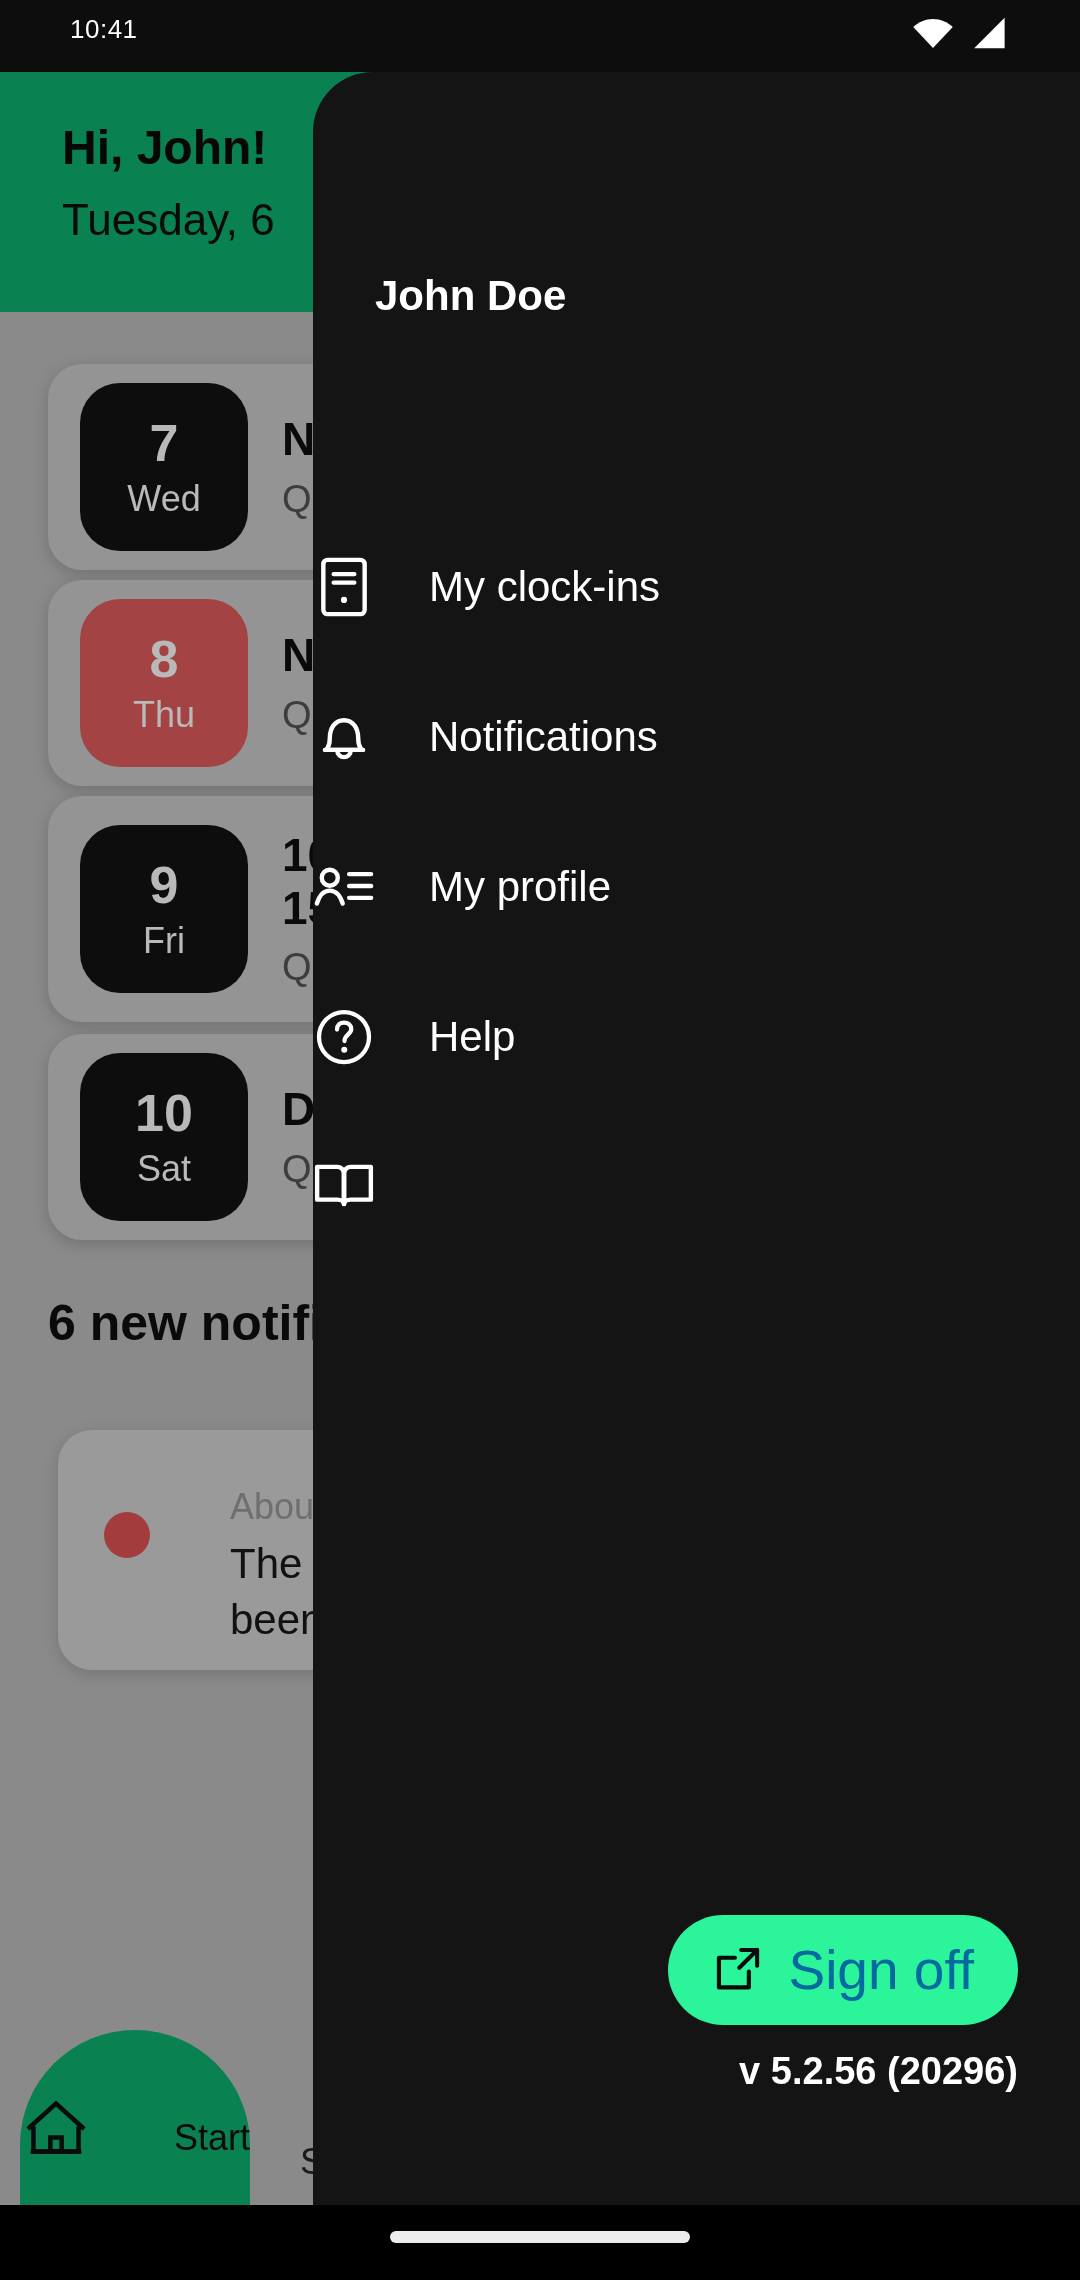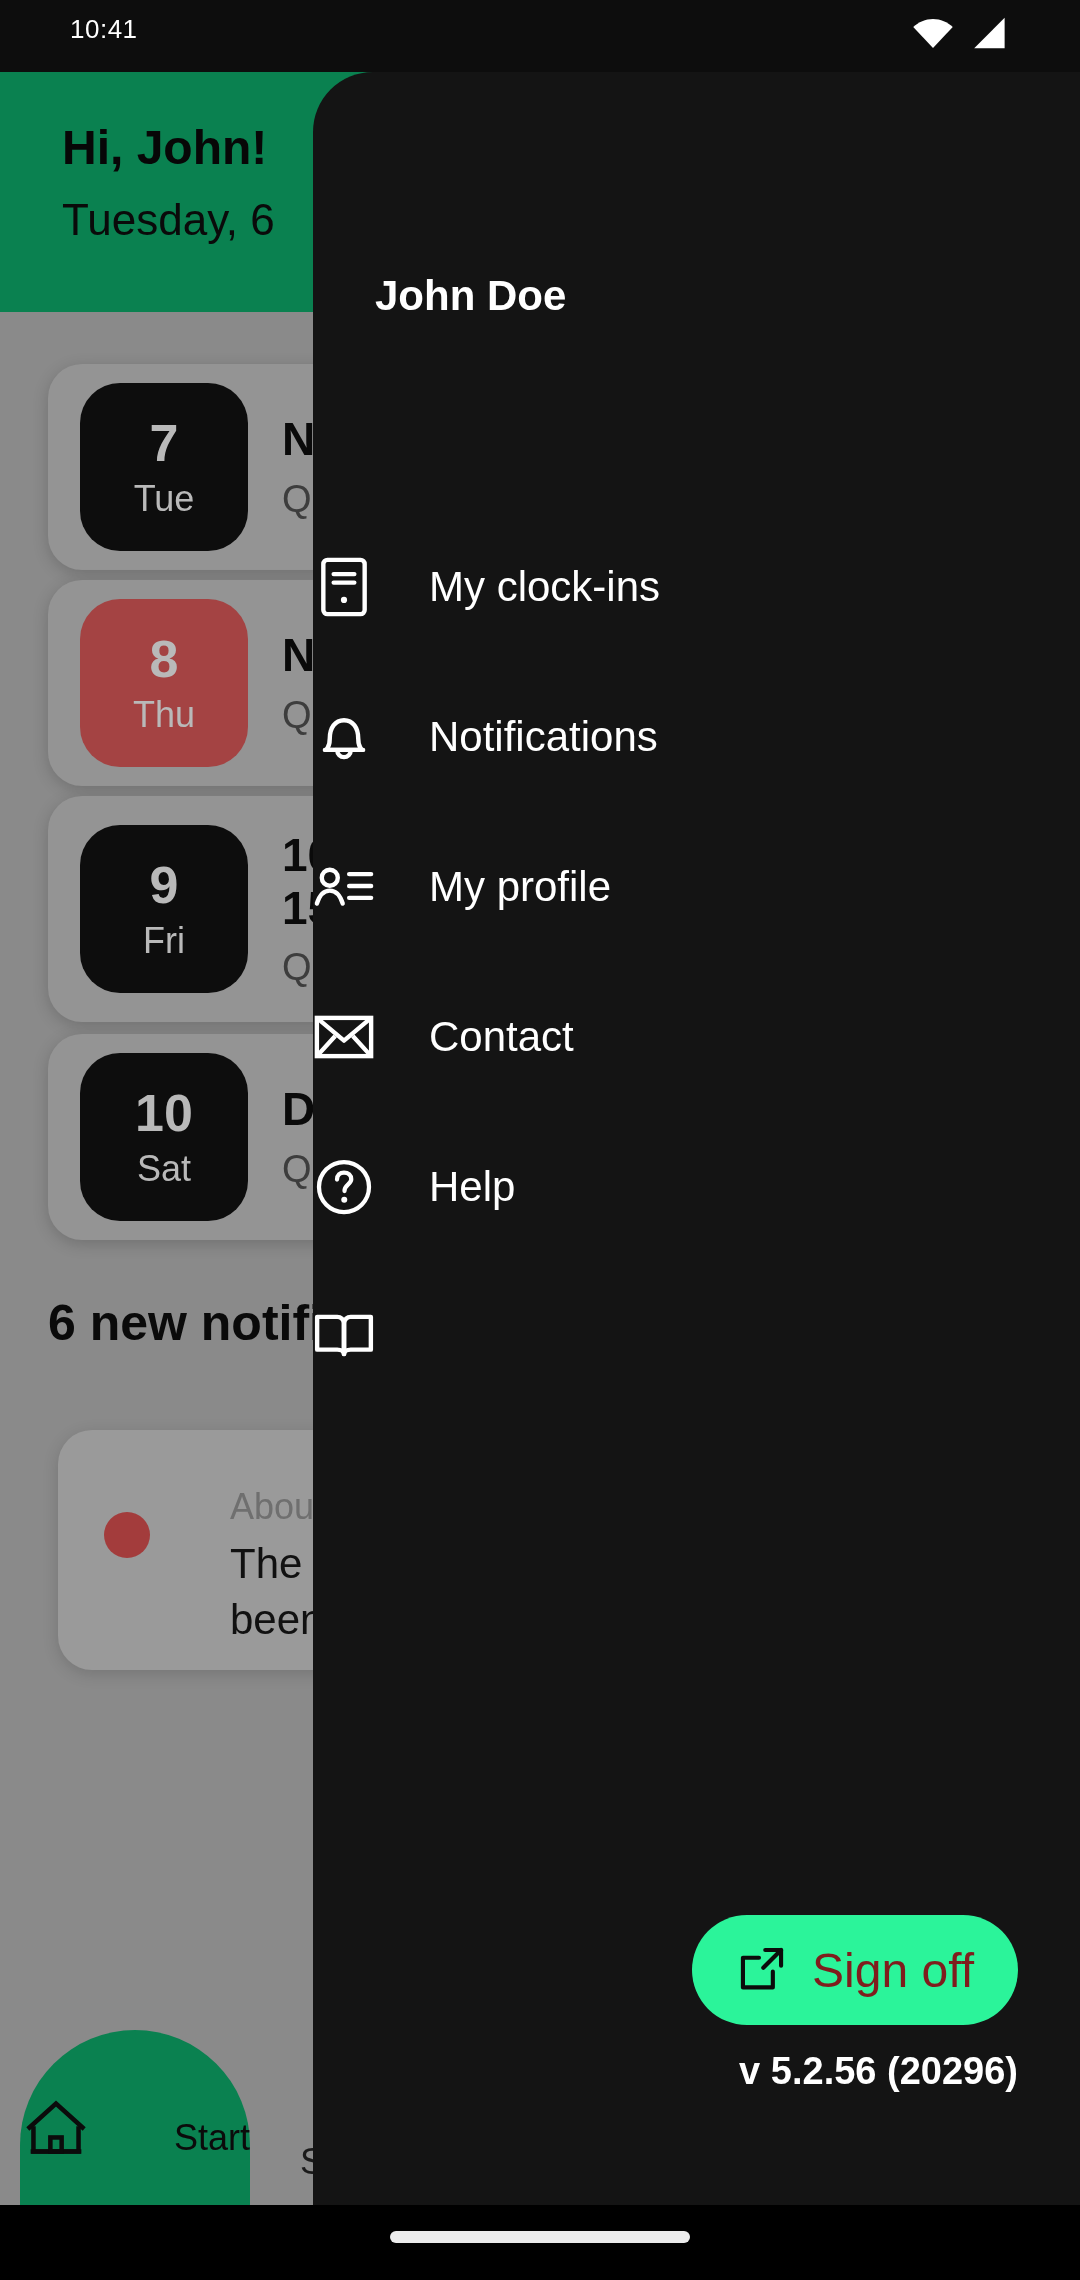--- a/index.html
+++ b/index.html
@@ -156,21 +156,21 @@
     position: absolute; right: 62px; top: 1843px;
     height: 110px;
     background: #2bf49a;
     border-radius: 55px;
     display: flex; align-items: center;
     padding: 0 44px;
     border: none;
     cursor: pointer;
   }
   #signoff-label {
-    color: #7f1d1d; font-size: 48px; margin-left: 24px;
+    color: #0369a1; font-size: 55px; margin-left: 24px;
     white-space: nowrap;
   }
   #version-text {
     position: absolute; right: 62px; top: 1978px;
     color: #ffffff; font-size: 38px; font-weight: bold;
     white-space: nowrap;
   }
 
   
   #nav-bar {
@@ -195,21 +195,21 @@
   <div id="app-bg">
 
     <div id="bg-header">
       <div id="bg-greeting">Hi, John!</div>
       <div id="bg-date">Tuesday, 6</div>
     </div>
 
     <div class="bg-card" style="top:292px;height:206px;">
       <div class="bg-daybox" style="background:#0d0d0d">
         <span class="dnum">7</span>
-        <span class="ddow">Tue</span>
+        <span class="ddow">Wed</span>
       </div>
       <div class="bg-card-text">
         <div class="bg-card-title">N</div>
         <div class="bg-card-sub">QS</div>
       </div>
     </div>
 
     <div class="bg-card" style="top:508px;height:206px;">
       <div class="bg-daybox" style="background:#a44343">
         <span class="dnum">8</span>
@@ -303,30 +303,20 @@
         <span class="menu-icon">
           <svg width="62" height="54" viewBox="0 0 24 18" fill="none" stroke="#ffffff" stroke-width="1.7">
             <circle cx="6.5" cy="5.4" r="3.1"></circle>
             <path d="M1.5 15.4 C2.6 11.9 4.4 10.4 6.5 10.4 C8.6 10.4 10.4 11.9 11.5 15.4" stroke-linecap="round"></path>
             <path d="M14 4 H22.5 M14 8.6 H22.5 M14 13.2 H22.5" stroke-linecap="round"></path>
           </svg>
         </span>
         <span class="menu-label">My profile</span>
       </div>
 
-      <div class="menu-item">
-        <span class="menu-icon">
-          <svg width="62" height="48" viewBox="0 0 24 18" fill="none" stroke="#ffffff" stroke-width="1.7">
-            <rect x="1.5" y="1.6" width="21" height="14.8"></rect>
-            <path d="M1.5 1.6 L12 10.4 L22.5 1.6" stroke-linejoin="round"></path>
-            <path d="M1.5 16.4 L8.6 8.6 M22.5 16.4 L15.4 8.6"></path>
-          </svg>
-        </span>
-        <span class="menu-label">Contact</span>
-      </div>
 
       <div class="menu-item">
         <span class="menu-icon">
           <svg width="60" height="60" viewBox="0 0 24 24" fill="none" stroke="#ffffff" stroke-width="1.7">
             <circle cx="12" cy="12" r="10"></circle>
             <path d="M9.2 9 C9.2 7.2 10.4 6.2 12 6.2 C13.7 6.2 14.9 7.3 14.9 8.9 C14.9 10.9 12.2 11.1 12.2 13.6" stroke-linecap="round"></path>
             <circle cx="12.1" cy="17.1" r="1.2" fill="#ffffff" stroke="none"></circle>
           </svg>
         </span>
         <span class="menu-label">Help</span>

